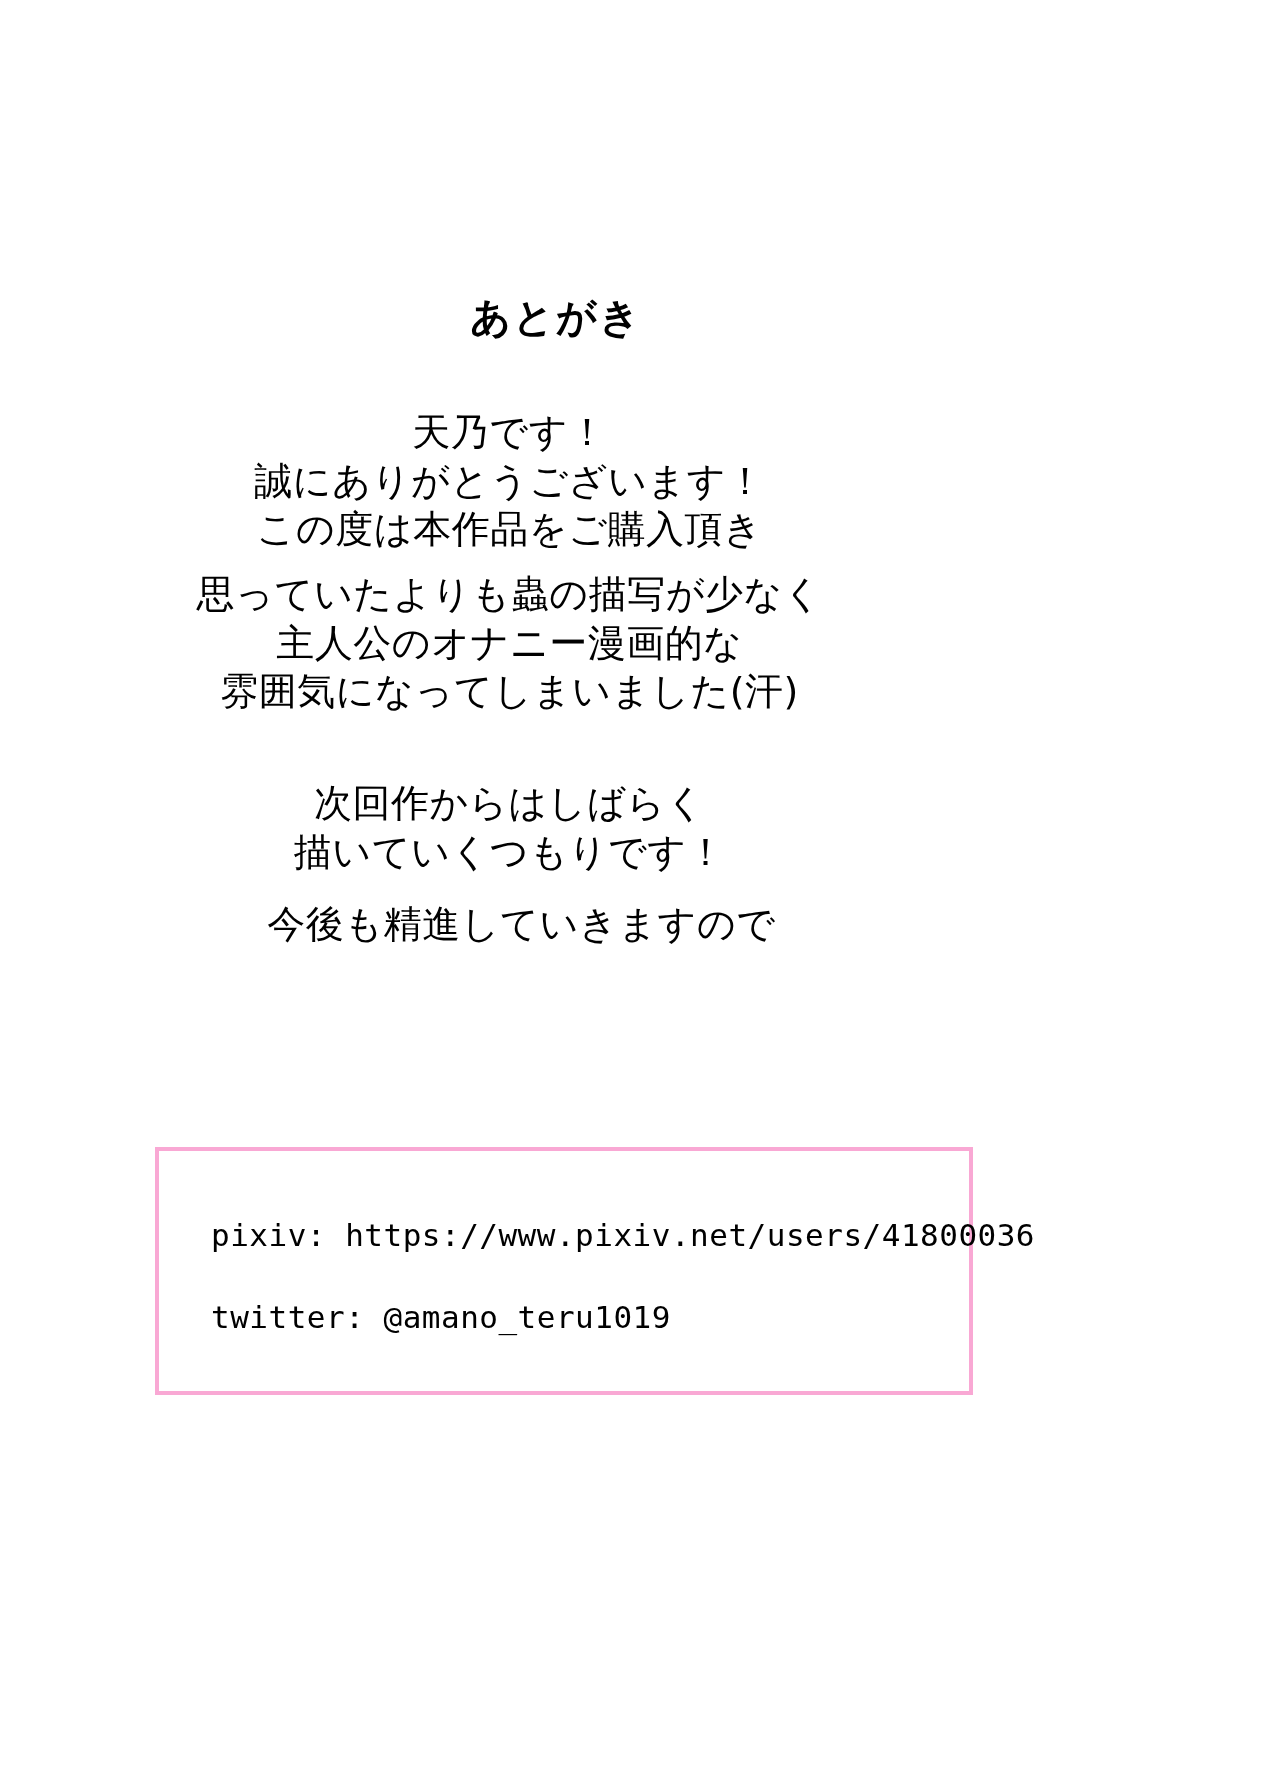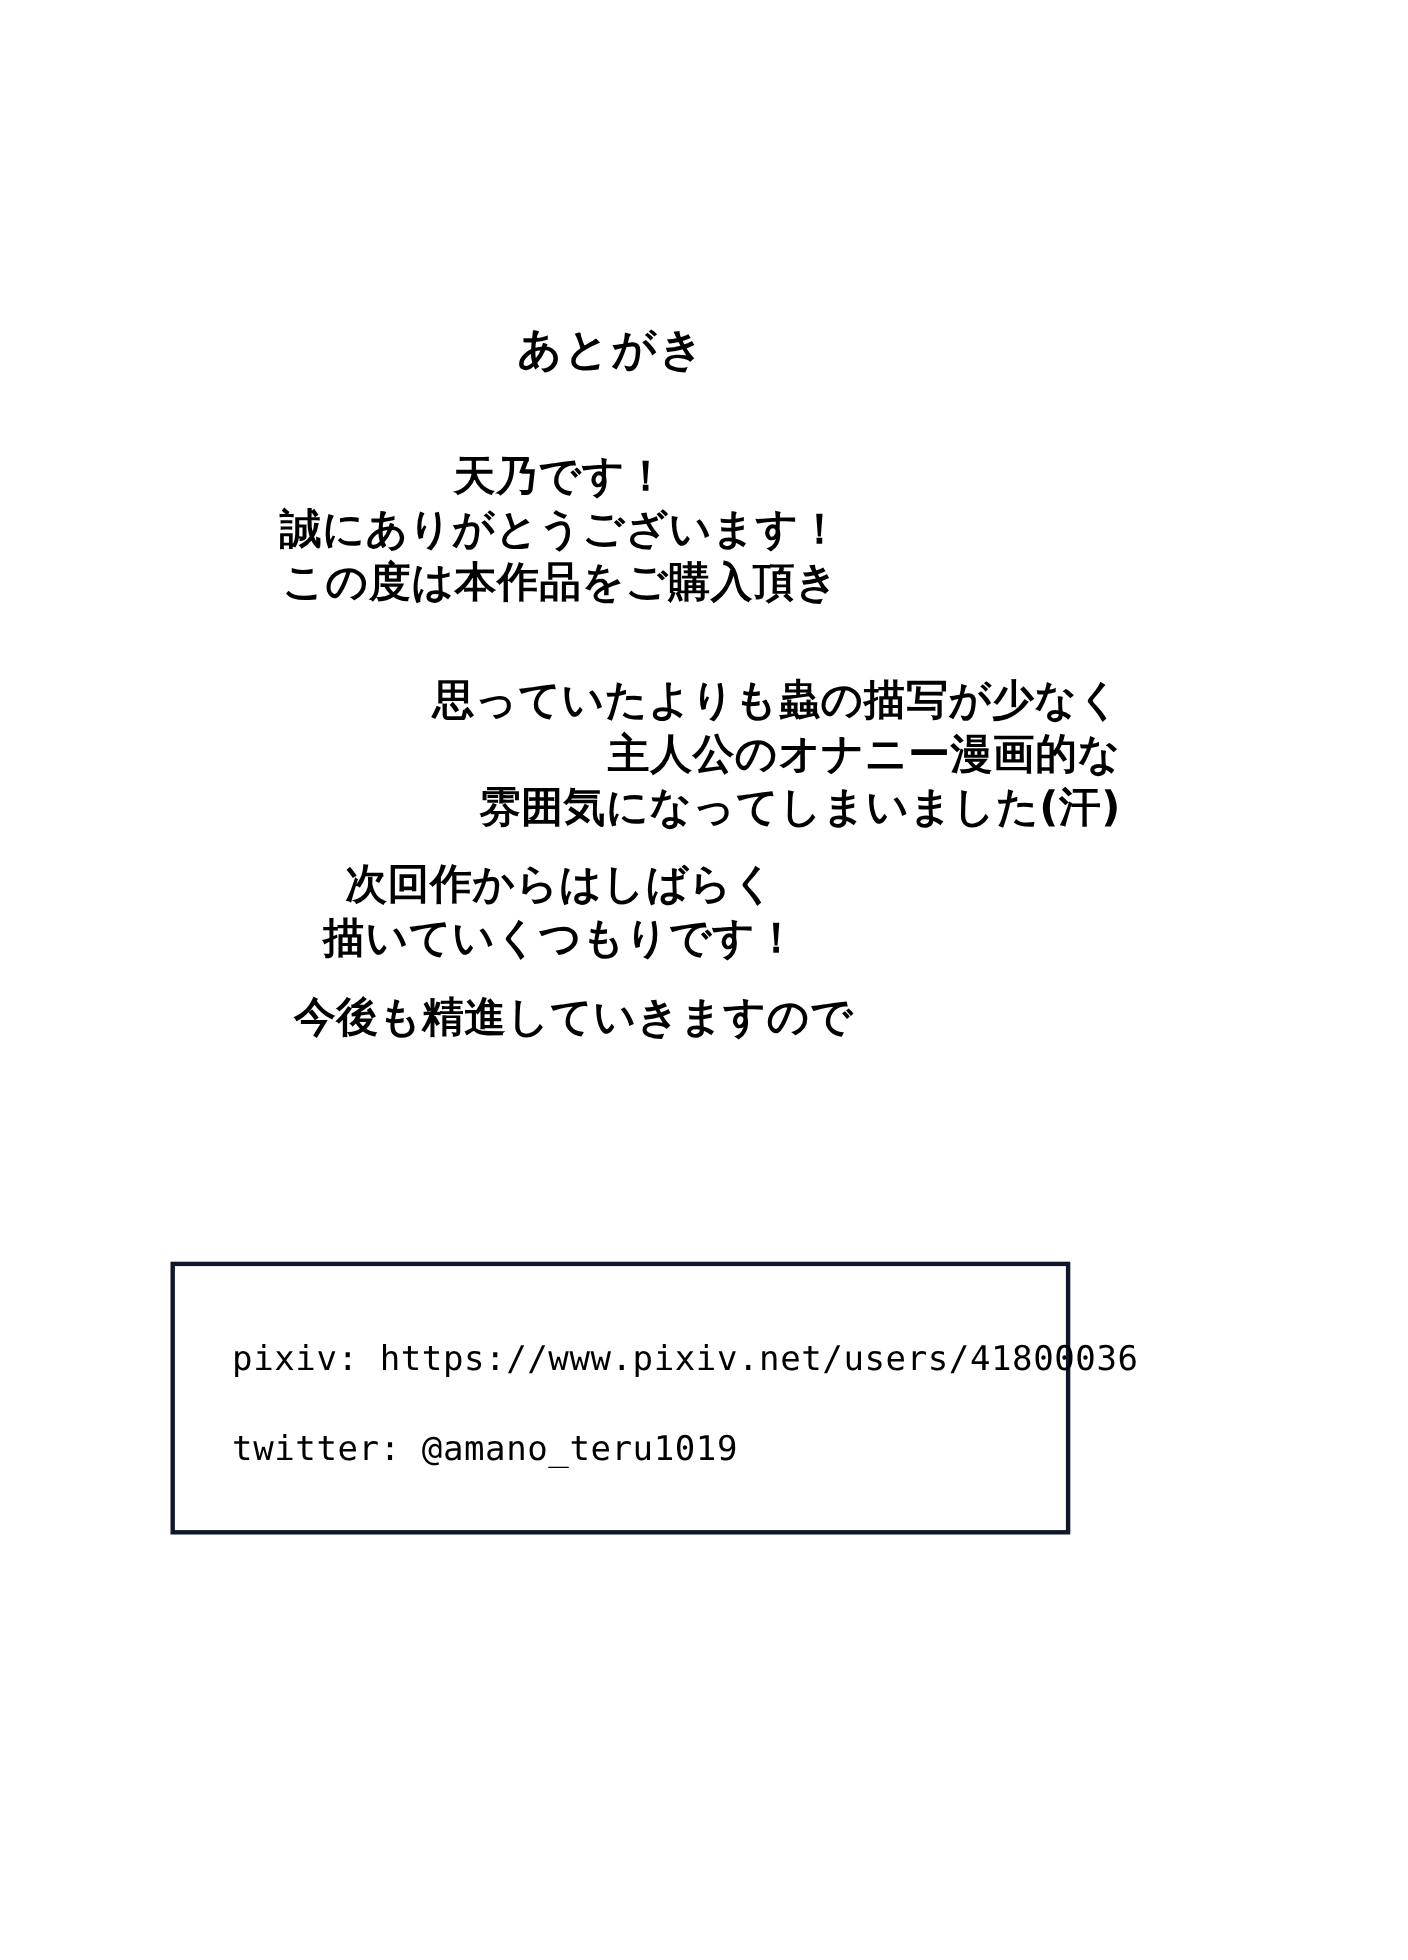--- a/index.html
+++ b/index.html
@@ -30,41 +30,41 @@
     font-weight: bold;
     letter-spacing: 2px;
     font-family: "DejaVu Sans", sans-serif;
   }
   .body-block {
     position: absolute;
     left: 0;
     width: 1019px;
     text-align: center;
     font-size: 38px;
-    font-weight: bold;
+    font-weight: normal;
     line-height: 1.28;
     letter-spacing: 0.5px;
     font-family: "DejaVu Sans", sans-serif;
   }
   .body-block .line {
     display: block;
     white-space: nowrap;
   }
   #para-1 { top: 408px; }
-  #para-2 { top: 612px; text-align: right; }
+  #para-2 { top: 570px; }
   #para-3 { top: 742px; margin-top: 37px; }
   #para-4 { top: 900px; padding-left: 12px; }
 
   .links-box {
     position: absolute;
     left: 155px;
     top: 1147px;
     width: 818px;
     height: 248px;
-    border: 4px solid #0f172a;
+    border: 4px solid #f9a8d4;
     box-sizing: border-box;
     background: #ffffff;
   }
   .link-line {
     position: absolute;
     left: 52px;
     font-family: "DejaVu Sans Mono", monospace;
     font-size: 31px;
     letter-spacing: 0.5px;
     white-space: nowrap;

